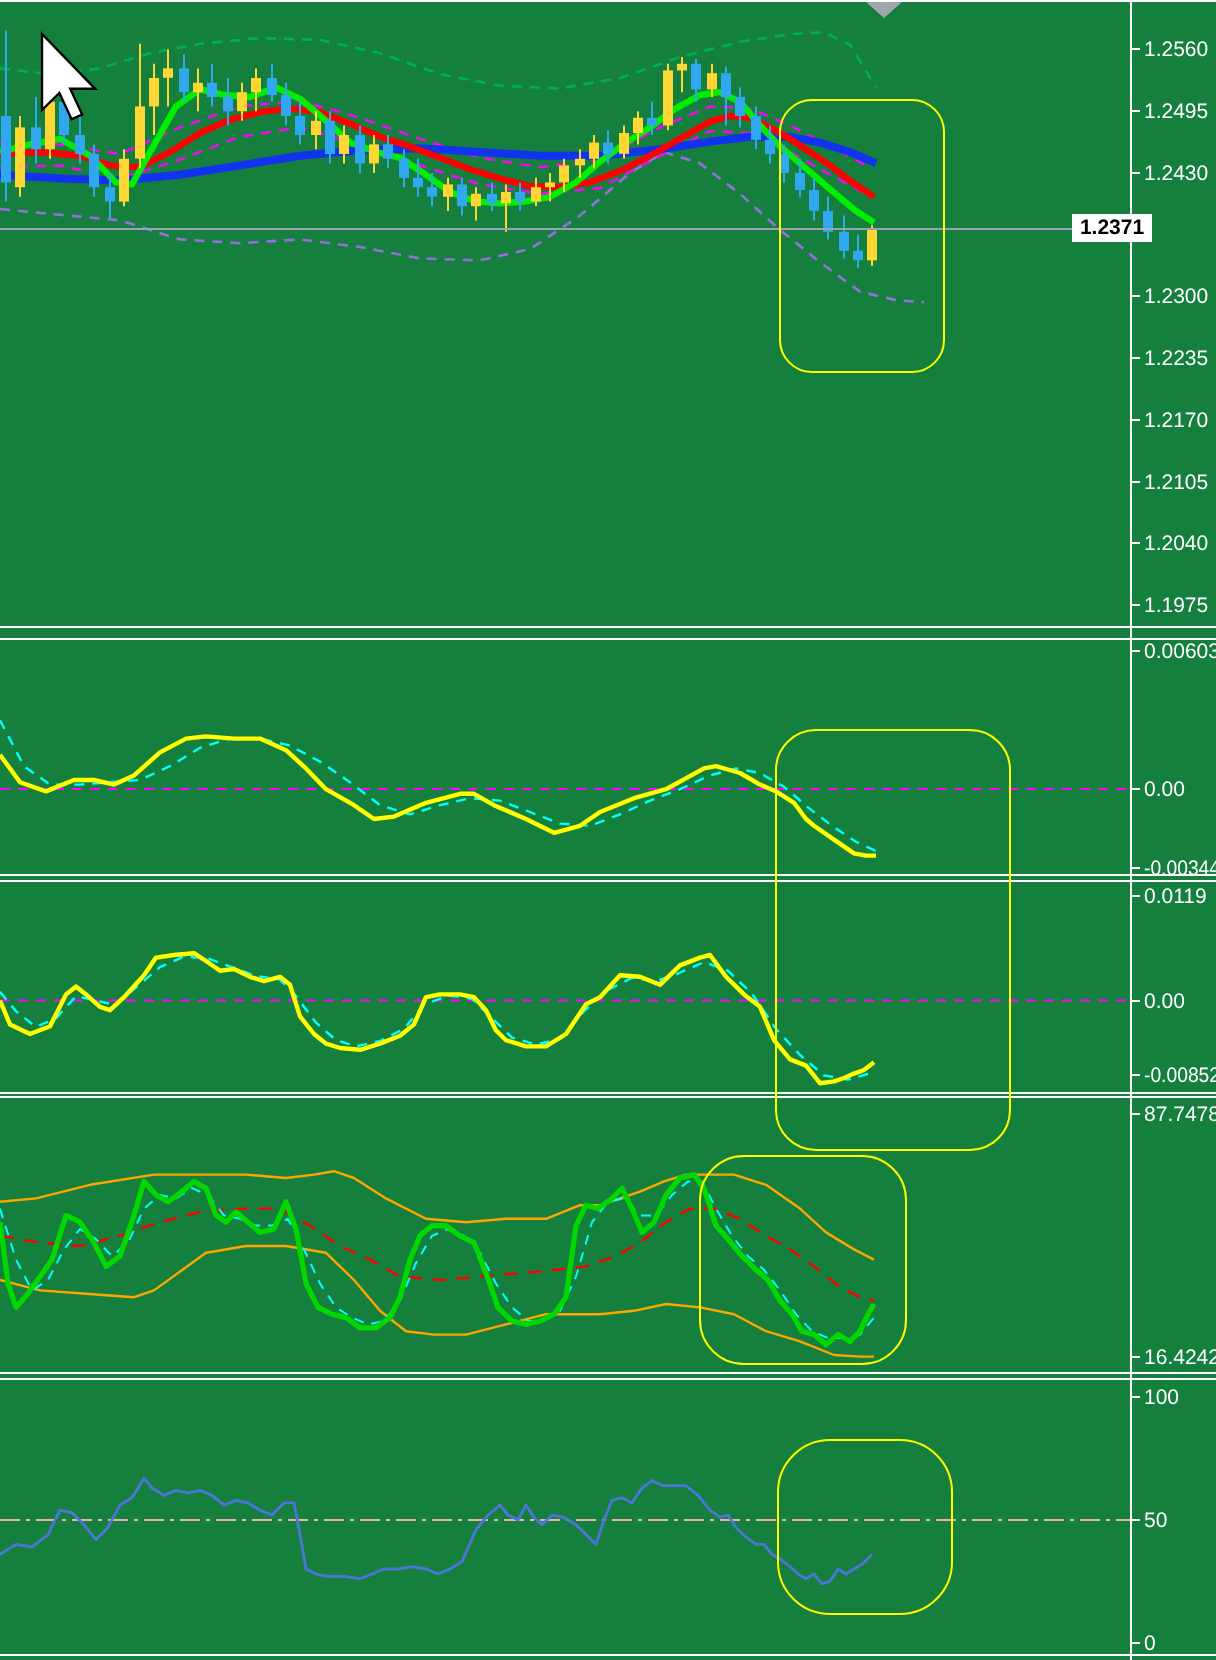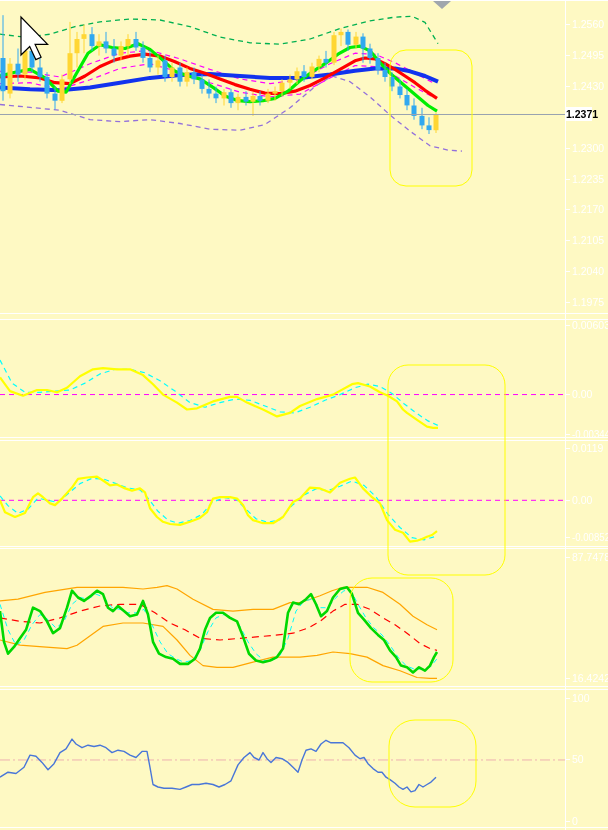--- a/index.html
+++ b/index.html
@@ -1,20 +1,20 @@
 <!DOCTYPE html>
 <html><head>
 <meta charset="utf-8">
 <style>
   html,body{margin:0;padding:0;background:#000;}
-  .stage{position:relative;width:608px;height:830px;background:#fef9c3;overflow:hidden;
+  .stage{position:relative;width:608px;height:830px;background:#15803d;overflow:hidden;
          font-family:"Liberation Sans","DejaVu Sans",sans-serif;}
   svg{position:absolute;left:0;top:0;}
   .lbl{font:10.5px "Liberation Sans","DejaVu Sans",sans-serif;}
-  .price-tag{position:absolute;left:566px;width:26px;height:14px;background:#ffffff;color:#000;
+  .price-tag{position:absolute;left:536px;width:40px;height:14px;background:#ffffff;color:#000;
              font:bold 10.5px "Liberation Sans","DejaVu Sans",sans-serif;line-height:14px;
              text-align:center;z-index:5;}
 </style>
 </head>
 <body>
 
 <div class="stage">
   <svg id="chart" width="608" height="830" viewBox="0 0 608 830">
       <g>
         <line x1="0" x2="608" y1="0.5" y2="0.5" stroke="#ffffff" stroke-width="1" shape-rendering="crispEdges"></line>

